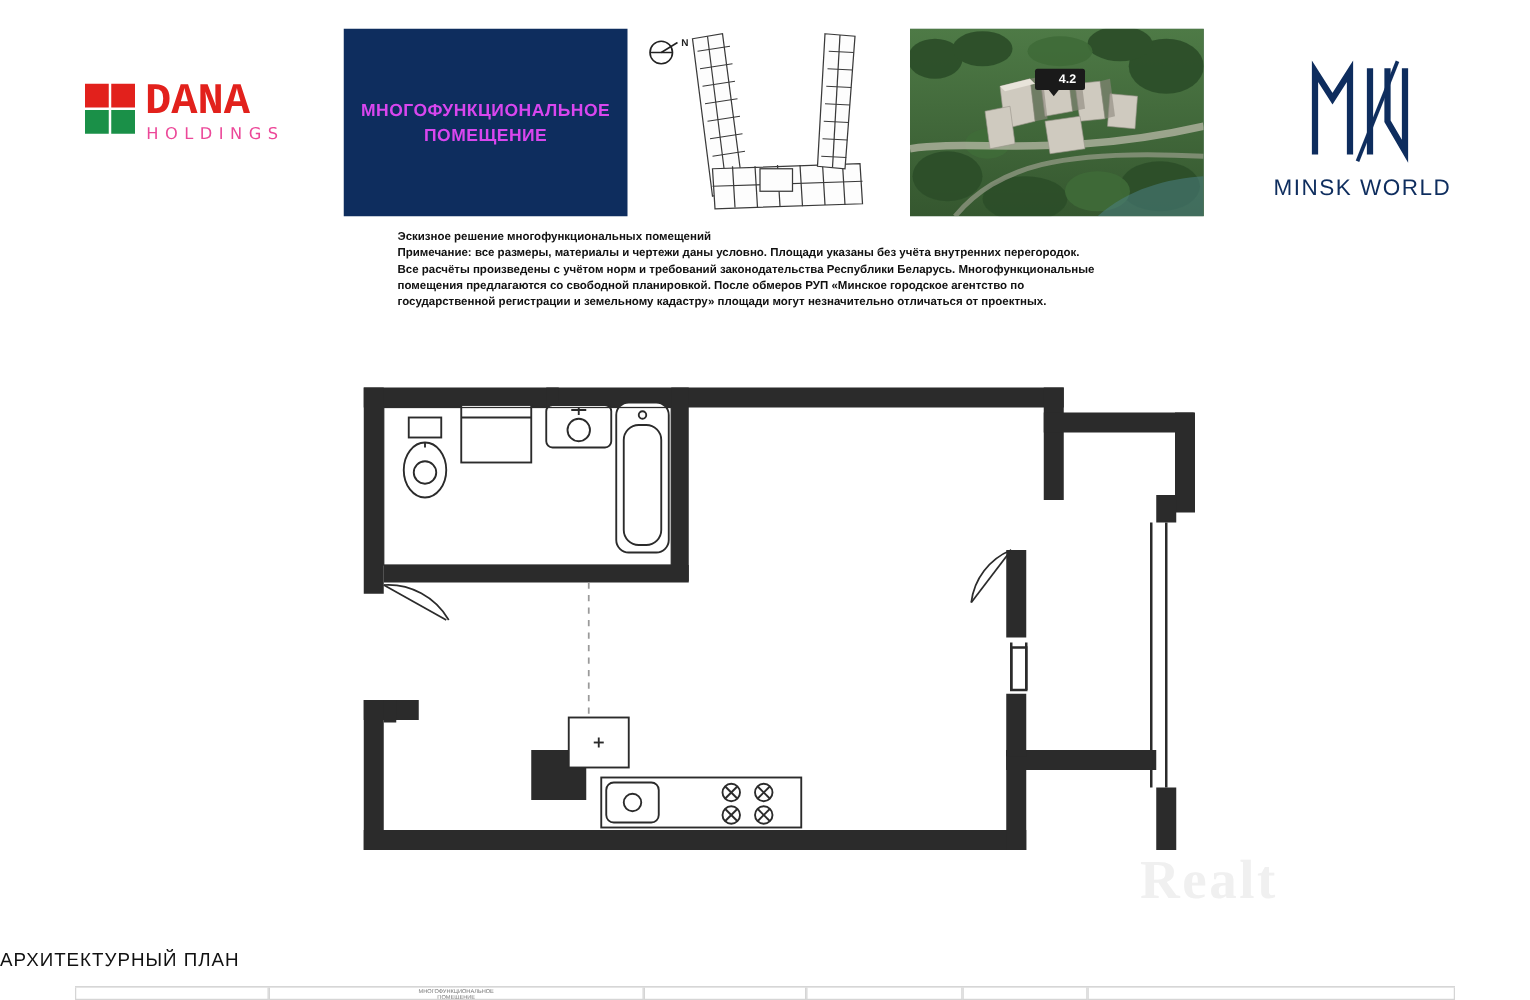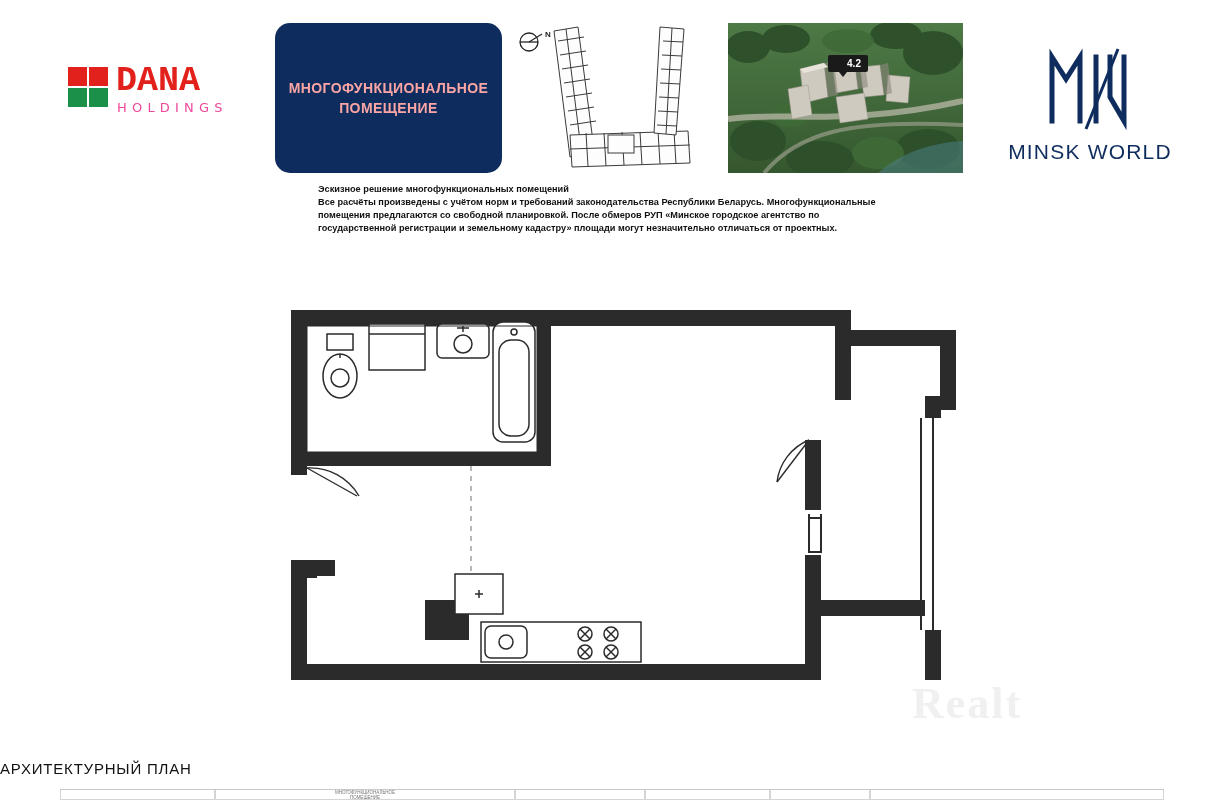--- a/index.html
+++ b/index.html
@@ -62,26 +62,25 @@
   }
 
   
   .title-block {
     position: absolute;
     left: 275px;
     top: 23px;
     width: 227px;
     height: 150px;
     background: #0e2d5e;
-    color: #fca5a5;
+    color: #d946ef;
     display: flex;
     align-items: center;
     justify-content: center;
     text-align: center;
-    border-radius: 15px;
   }
   .title-block .t {
     font-size: 14px;
     font-weight: bold;
     line-height: 1.45;
     letter-spacing: 0.4px;
   }
 
   
   .mini-plan {
@@ -149,21 +148,21 @@
     left: 1000px;
     top: 35px;
     width: 180px;
     height: 130px;
     text-align: center;
   }
   .mw-name {
     position: absolute;
     left: 0; right: 0;
     top: 105px;
-    font-size: 21px;
+    font-size: 18px;
     letter-spacing: 1.2px;
     color: #0e2d5e;
     font-weight: normal;
     font-family: "Liberation Sans", sans-serif;
   }
 
   
   .note {
     position: absolute;
     left: 318px;
@@ -348,20 +347,21 @@
         <path d="M110 22 L110 62 L124 86 L124 22"></path>
       </g>
       <line x1="118" y1="14" x2="86" y2="94" stroke="#0e2d5e" stroke-width="3"></line>
     </svg>
     <div class="mw-name">MINSK WORLD</div>
   </div>
 </div>
 
 <div class="note">
   <div>Эскизное решение многофункциональных помещений</div>
+  <div>Примечание: все размеры, материалы и чертежи даны условно. Площади указаны без учёта внутренних перегородок.</div>
   <div>Все расчёты произведены с учётом норм и требований законодательства Республики Беларусь. Многофункциональные</div>
   <div>помещения предлагаются со свободной планировкой. После обмеров РУП «Минское городское агентство по</div>
   <div>государственной регистрации и земельному кадастру» площади могут незначительно отличаться от проектных.</div>
 </div>
 
 <div class="plan-wrap">
   <svg width="690" height="400" viewBox="0 0 690 400">
 
     <g fill="#2b2b2b">
 

